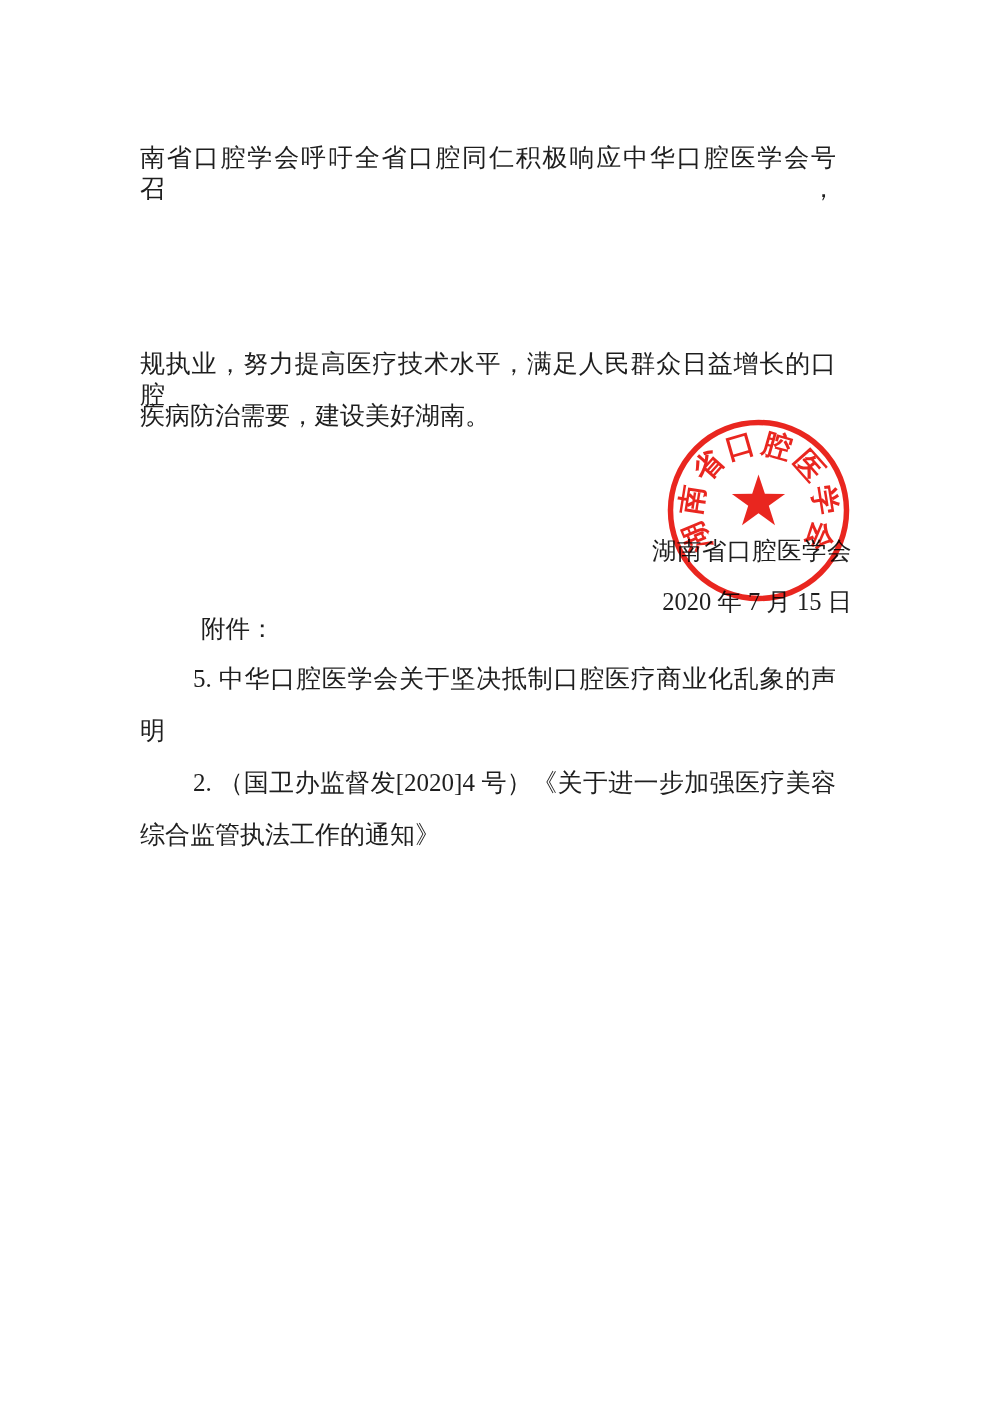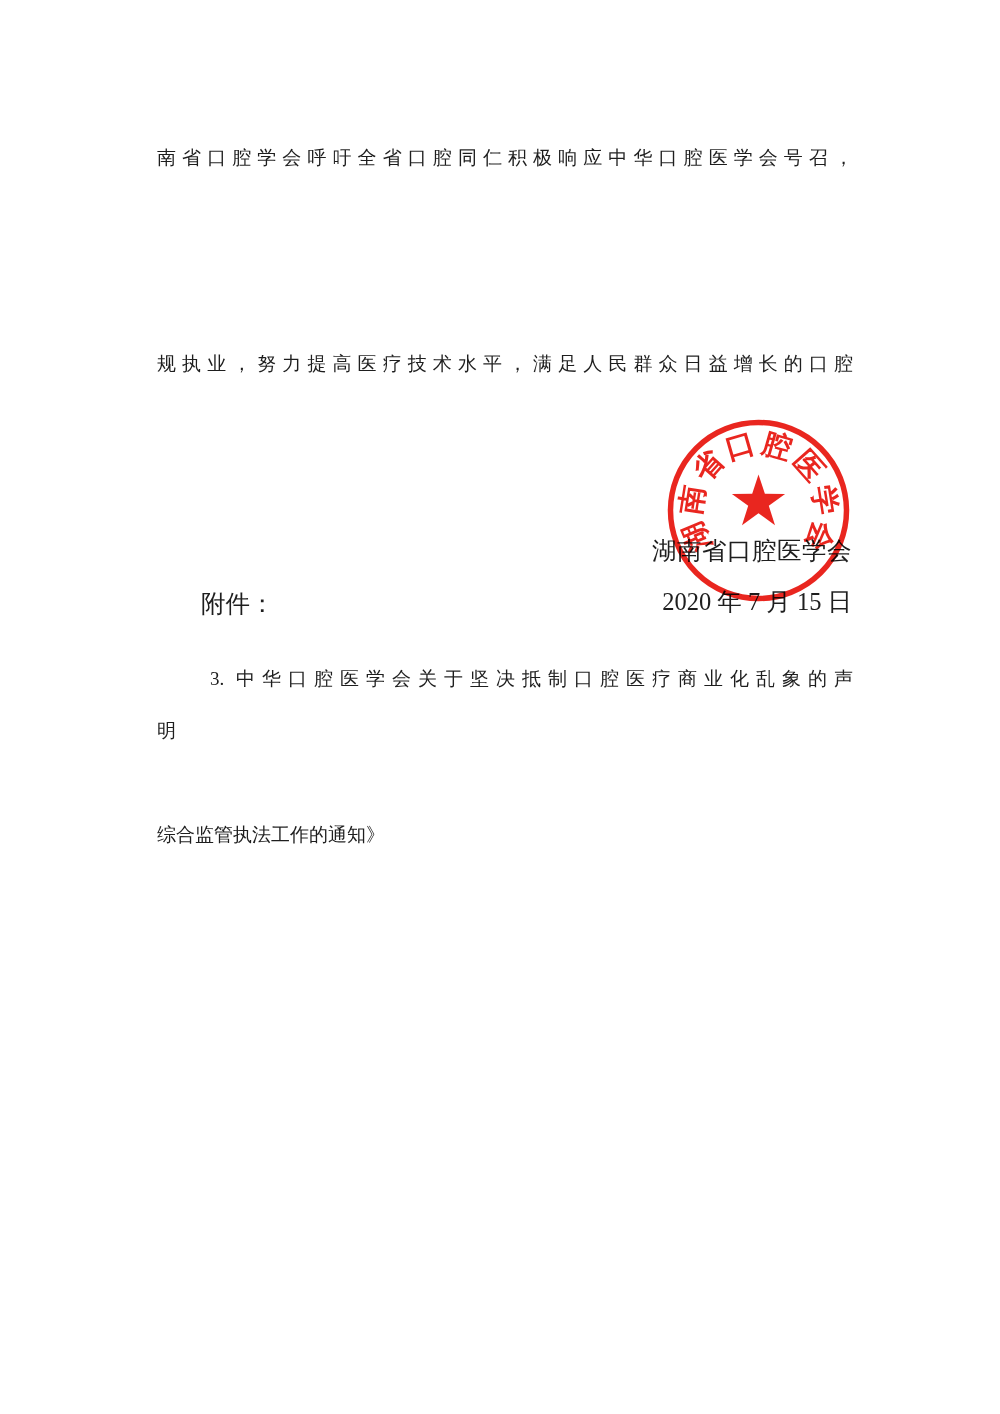--- a/index.html
+++ b/index.html
@@ -11,22 +11,22 @@
   .page{
     position:relative;
     width:1000px;height:1414px;
     background:var(--paper);
     font-family:"Liberation Serif","DejaVu Serif",serif;
     color:var(--ink);
     overflow:hidden;
   }
   .tline{
     position:absolute;
-    left:157px;width:696px;
-    font-size:19px;line-height:31px;
+    left:140px;width:696px;
+    font-size:25px;line-height:31px;
     color:var(--ink);
   }
   .just{
     text-align:justify;
     text-align-last:justify;
     text-justify:inter-character;
   }
   .indented{ text-indent:53px; }
   .sigline{
     position:absolute;
@@ -59,37 +59,39 @@
     fill:var(--seal-red);
   }
 </style>
 </head>
 <body>
 
 <div class="page">
 
   <div class="tline just" style="top:142px">南省口腔学会呼吁全省口腔同仁积极响应中华口腔医学会号召，</div>
   <div class="tline just" style="top:348px">规执业，努力提高医疗技术水平，满足人民群众日益增长的口腔</div>
+  <div class="tline" style="top:400px">疾病防治需要，建设美好湖南。</div>
 
   <div class="sigline" style="top:507px">湖南省口腔医学会</div>
   <div class="sigline" style="top:558px;letter-spacing:0">2020 年 7 月 15 日</div>
 
   <div class="seal">
     <svg viewBox="0 0 221 221" xmlns="http://www.w3.org/2000/svg">
       <circle cx="110.5" cy="110.5" r="88" fill="none" stroke-width="5.5" stroke="#e8150e"></circle>
       <polygon points="110.5,74.5 116.9,93.8 137.1,93.9 120.8,105.8 127,125.2 110.5,113.3 94,125.2 100.2,105.8 83.9,93.9 104.2,93.8" fill="#e8150e"></polygon>
       <text class="seal-arc-char" x="110.5" y="53" text-anchor="middle" transform="rotate(-113,110.5,110.5)">湖</text>
       <text class="seal-arc-char" x="110.5" y="53" text-anchor="middle" transform="rotate(-81,110.5,110.5)">南</text>
       <text class="seal-arc-char" x="110.5" y="53" text-anchor="middle" transform="rotate(-48.5,110.5,110.5)">省</text>
       <text class="seal-arc-char" x="110.5" y="53" text-anchor="middle" transform="rotate(-16,110.5,110.5)">口</text>
       <text class="seal-arc-char" x="110.5" y="53" text-anchor="middle" transform="rotate(16,110.5,110.5)">腔</text>
       <text class="seal-arc-char" x="110.5" y="53" text-anchor="middle" transform="rotate(48.5,110.5,110.5)">医</text>
       <text class="seal-arc-char" x="110.5" y="53" text-anchor="middle" transform="rotate(81,110.5,110.5)">学</text>
       <text class="seal-arc-char" x="110.5" y="53" text-anchor="middle" transform="rotate(113,110.5,110.5)">会</text>
     </svg>
   </div>
 
-  <div class="attach-label" style="top:588px">附件：</div>
-  <div class="tline just indented" style="top:663px">3.  中华口腔医学会关于坚决抵制口腔医疗商业化乱象的声</div>
+  <div class="attach-label" style="top:613px">附件：</div>
+  <div class="tline just indented" style="top:663px">5.  中华口腔医学会关于坚决抵制口腔医疗商业化乱象的声</div>
   <div class="tline" style="top:715px">明</div>
+  <div class="tline just indented" style="top:767px">2.  （国卫办监督发[2020]4 号）《关于进一步加强医疗美容</div>
   <div class="tline" style="top:819px">综合监管执法工作的通知》</div>
 
 </div>
 
 </body></html>

